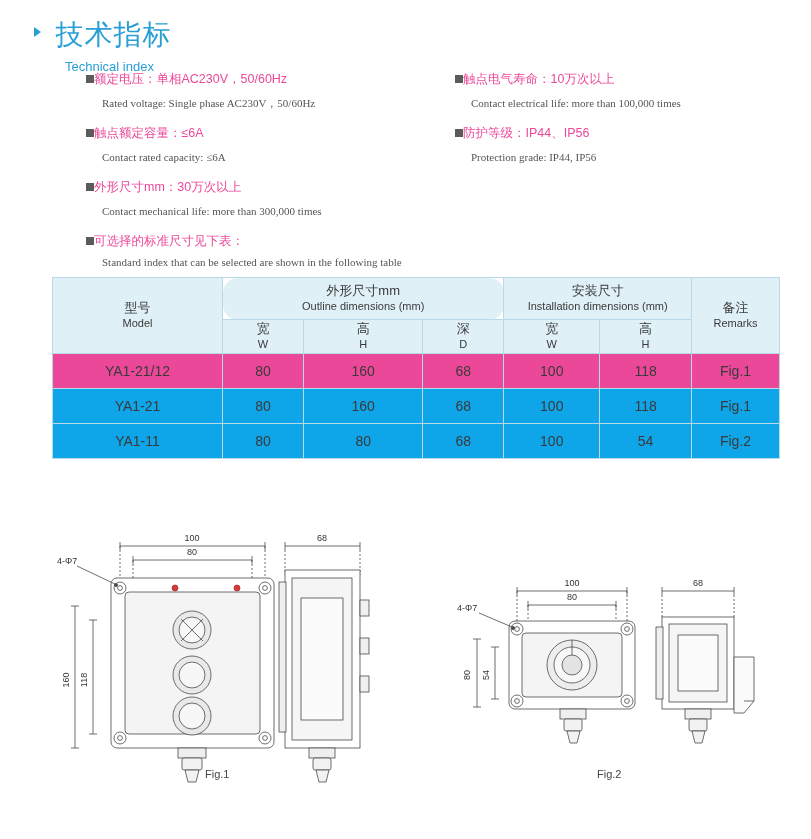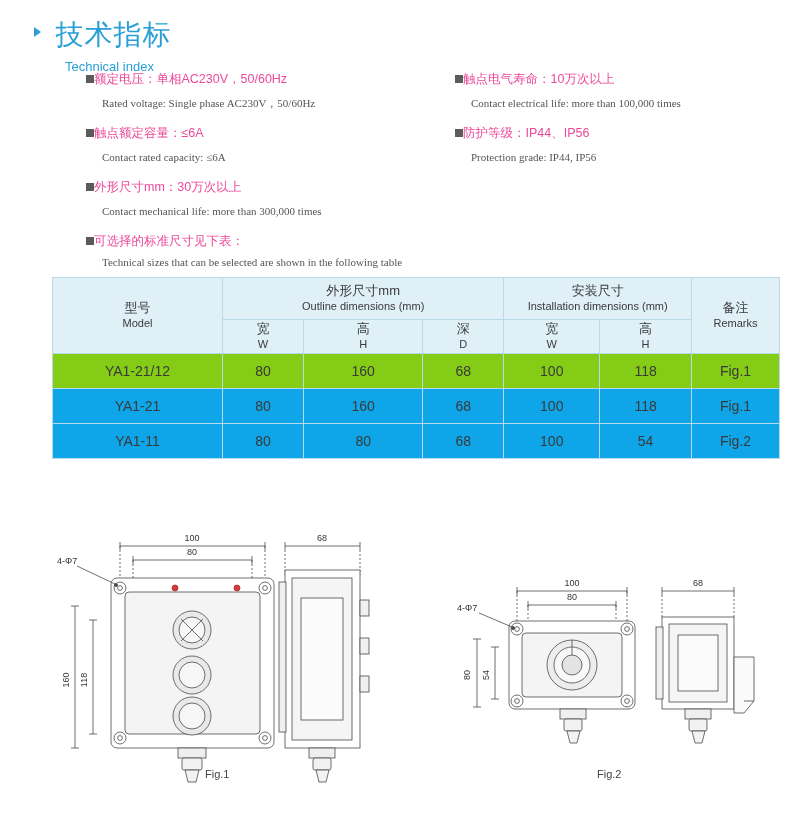--- a/index.html
+++ b/index.html
@@ -83,21 +83,21 @@
     font-weight: normal;
     padding: 0;
   }
   .hdr { background: #dff0f7; }
   .hdr-top td { height: 42px; }
   .hdr-sub td { height: 34px; }
   .cn { font-size: 13px; color: #3a3a3a; display: block; line-height: 16px; }
   .en { font-size: 11px; color: #3a3a3a; display: block; line-height: 15px; }
   .body-row td { height: 35px; font-size: 14px; }
   .row-alt { background: #0ea5e9; }
-  .row-plain { background: #84cc16; }
+  .row-plain { background: #ec4899; }
 
   
   .drawings { position: absolute; left: 0; top: 510px; width: 811px; height: 300px; }
   .fig-caption {
     position: absolute;
     font-size: 11px;
     color: #444;
   }
   svg { display: block; }
 </style>
@@ -132,21 +132,21 @@
         <span class="bullet"></span>
         <span>外形尺寸mm：30万次以上</span>
       </div>
       <div class="spec-en">Contact mechanical life: more than 300,000 times</div>
     </div>
     <div class="spec-item" style="margin-top:12px;">
       <div class="spec-cn">
         <span class="bullet"></span>
         <span>可选择的标准尺寸见下表：</span>
       </div>
-      <div class="spec-en tight">Technical sizes that can be selected are shown in the following table</div>
+      <div class="spec-en tight">Standard index that can be selected are shown in the following table</div>
     </div>
   </div>
 
   <div class="col-right">
     <div class="spec-item">
       <div class="spec-cn">
         <span class="bullet"></span>
         <span>触点电气寿命：10万次以上</span>
       </div>
       <div class="spec-en">Contact electrical life: more than 100,000 times</div>
@@ -163,21 +163,21 @@
 </div>
 
 <div class="table-wrap">
   <table class="spec-table">
     <tbody>
         <tr class="hdr hdr-top">
       <td rowspan="2" style="width:170px;">
         <span class="cn">型号</span>
         <span class="en">Model</span>
       </td>
-      <td colspan="3" style="width:282px;">
+      <td colspan="3" style="width:282px;border-radius:15px;">
         <span class="cn">外形尺寸mm</span>
         <span class="en">Outline dimensions (mm)</span>
       </td>
       <td colspan="2" style="width:188px;">
         <span class="cn">安装尺寸</span>
         <span class="en">Installation dimensions (mm)</span>
       </td>
       <td rowspan="2" style="width:88px;">
         <span class="cn">备注</span>
         <span class="en">Remarks</span>

